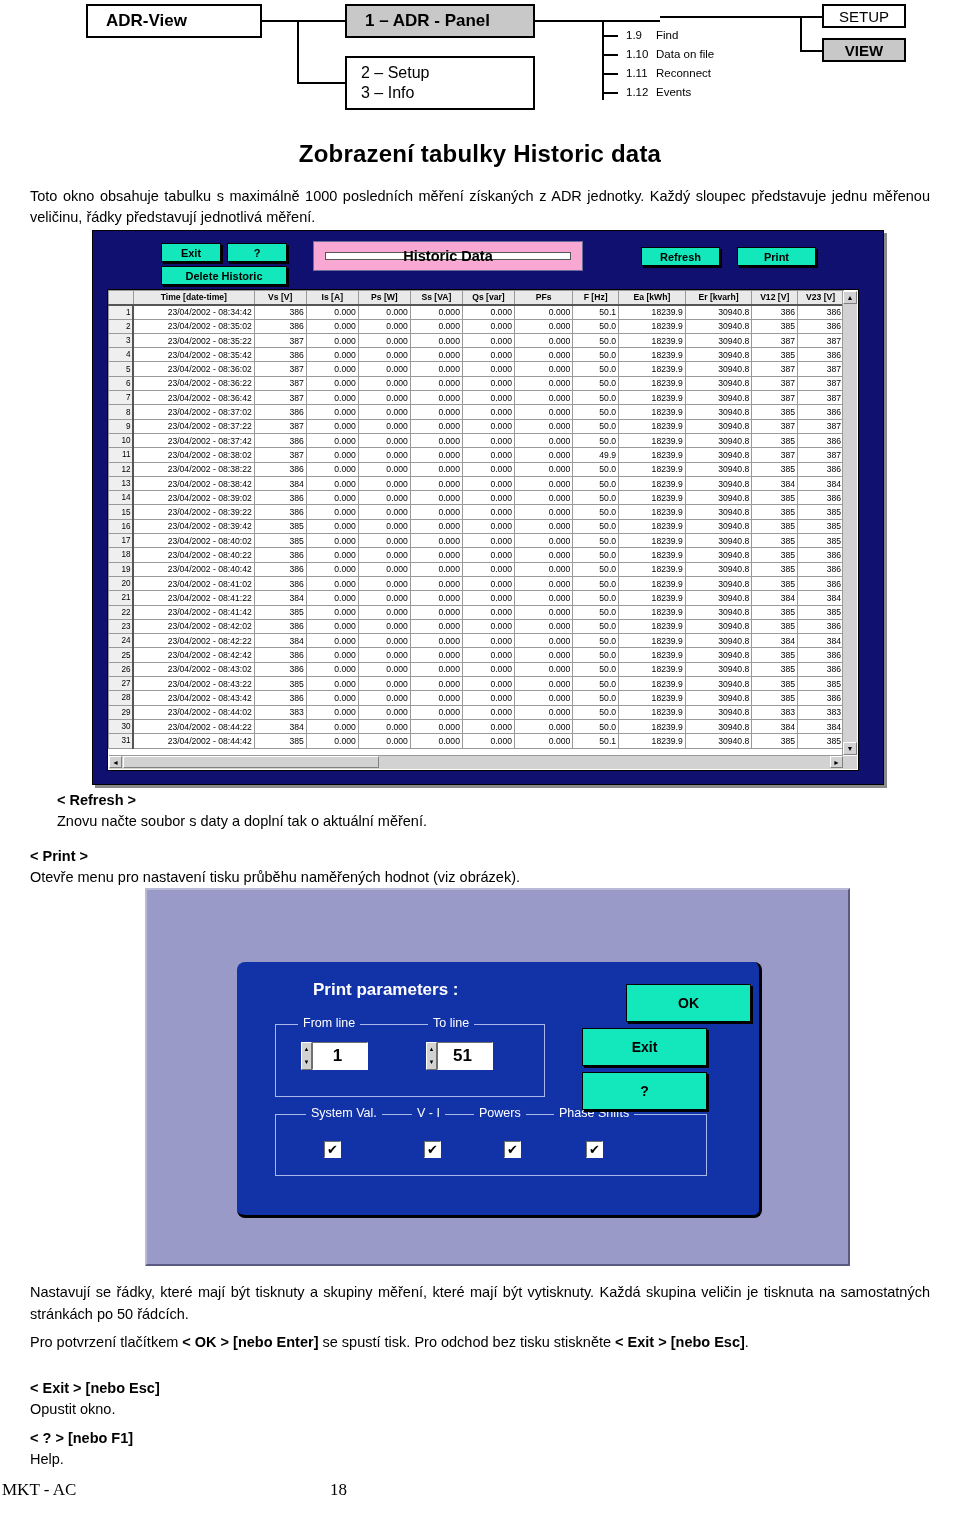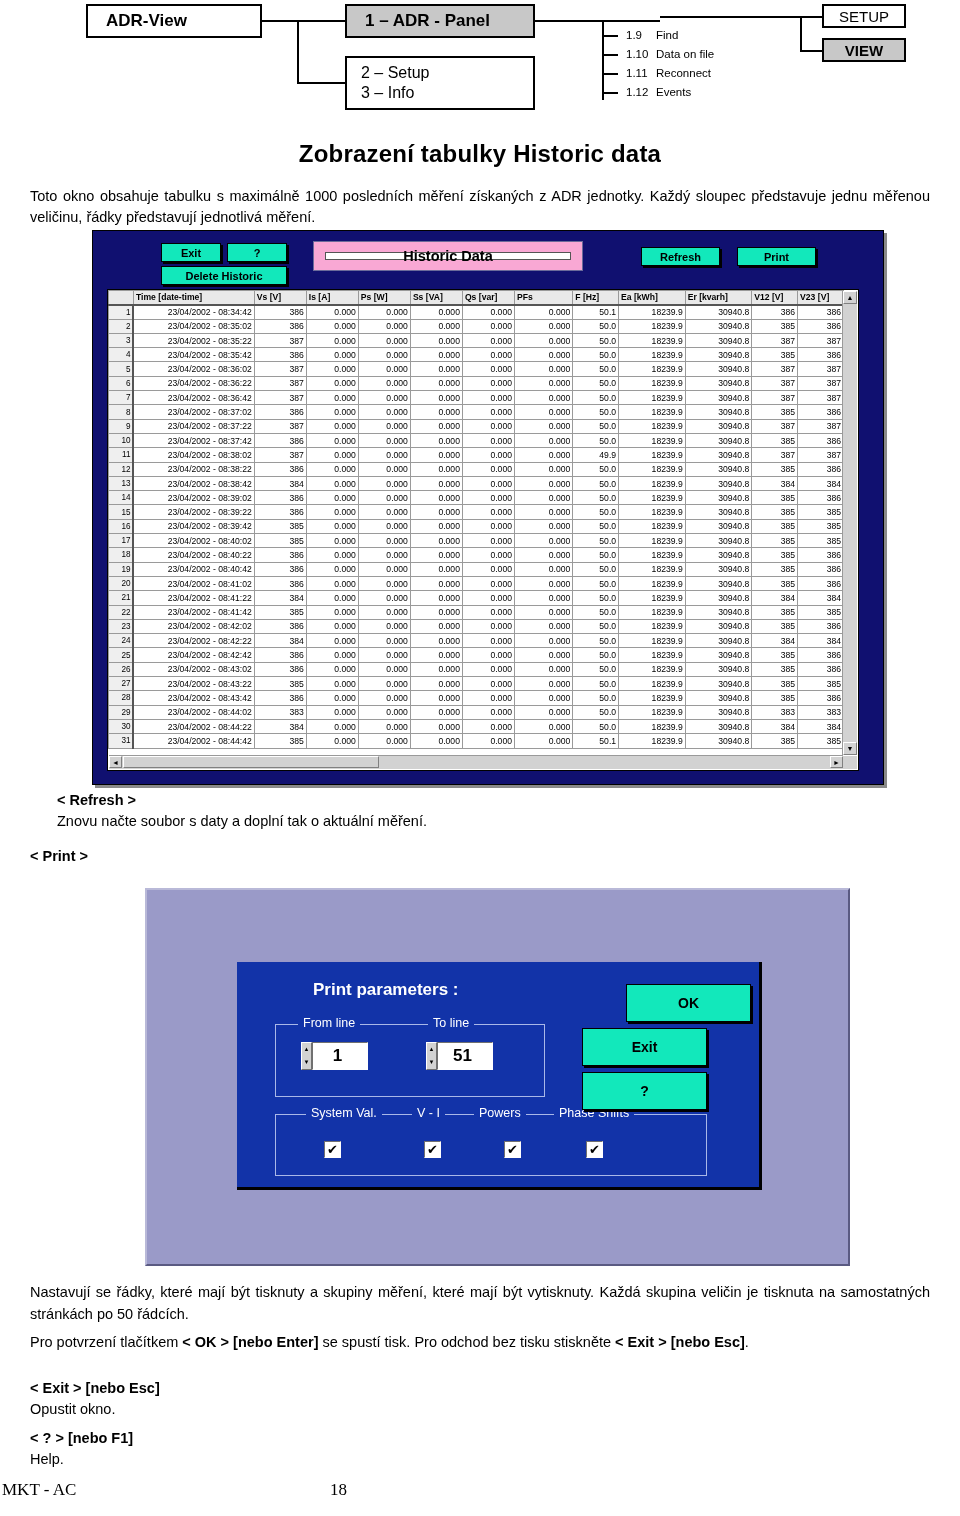--- a/index.html
+++ b/index.html
@@ -53,21 +53,21 @@
   .hd-titlebar .inner{width:100%;height:100%;background:#fff;border:1px solid #555;
                display:flex;align-items:center;justify-content:center;
                font-size:14.5px;font-weight:bold;}
 
   
   .grid{position:absolute;left:14px;top:58px;width:752px;height:482px;
         background:#fff;border:1px solid #000;box-sizing:border-box;overflow:hidden;}
   table.dt{border-collapse:collapse;table-layout:fixed;width:736px;font-size:8.6px;}
   table.dt th,table.dt td{border:1px solid #9a9a9a;padding:0 2px;height:14.3px;
         box-sizing:border-box;overflow:hidden;white-space:nowrap;}
-  table.dt th{background:#e9e9e9;font-weight:bold;text-align:left;font-size:8.6px;
+  table.dt th{background:#e9e9e9;font-weight:bold;text-align:center;font-size:8.6px;
         border-bottom:2px solid #555;}
   table.dt td{text-align:right;background:#fff;}
   table.dt td.idx{text-align:right;background:#efefef;font-size:8.2px;border-right:2px solid #555;}
   table.dt td.tm{text-align:right;}
   .c-idx{width:24px;} .c-time{width:116px;} .c-num{width:50px;}
   .c-pf{width:56px;} .c-f{width:44px;} .c-e{width:64px;} .c-v{width:44px;}
   
   .vsb{position:absolute;right:1px;top:1px;width:14px;bottom:15px;background:#d2d2d2;
        border-left:1px solid #9a9a9a;}
   .vsb .arr{width:14px;height:13px;background:#d2d2d2;border:1px solid #fff;
@@ -88,22 +88,22 @@
   
   .sec{position:absolute;left:30px;font-size:14.5px;line-height:1.45;}
   .sec b{font-weight:bold;}
   #sec-refresh{top:790px;width:700px;margin-left:27px;}
   #sec-print{top:846px;width:700px;}
 
   
   .pdlg-outer{position:absolute;left:145px;top:888px;width:705px;height:378px;
        background:#9a9ac8;border-top:2px solid #b9b9d8;border-left:2px solid #b9b9d8;
        border-right:2px solid #5a5a82;border-bottom:2px solid #5a5a82;box-sizing:border-box;}
-  .pdlg{position:absolute;left:90px;top:72px;width:525px;height:228px;background:#1233a8;
-       border-right:3px solid #000;border-bottom:3px solid #000;box-sizing:border-box;}
+  .pdlg{position:absolute;left:90px;top:72px;width:525px;height:256px;background:#1233a8;
+       border-right:3px solid #000;border-bottom:3px solid #000;box-sizing:border-box;border-radius:8px;}
   .pd-title{position:absolute;left:76px;top:18px;font-size:17px;font-weight:bold;color:#fff;}
   .fset{position:absolute;border:1px solid #a9b8e8;box-sizing:border-box;}
   .fset .lg{position:absolute;top:-9px;background:#1233a8;color:#fff;font-size:12.5px;padding:0 5px;}
   #fs-lines{left:38px;top:62px;width:270px;height:73px;}
   #fs-lines .lg.a{left:22px;} #fs-lines .lg.b{left:152px;}
   #fs-groups{left:38px;top:152px;width:432px;height:62px;}
   #fs-groups .lg.g1{left:30px;} #fs-groups .lg.g2{left:136px;}
   #fs-groups .lg.g3{left:198px;} #fs-groups .lg.g4{left:278px;}
   .spin{position:absolute;top:17px;display:flex;height:28px;}
   .spin .arrows{width:11px;height:28px;background:#d2d2d2;border:1px solid #fff;
@@ -723,20 +723,21 @@
     <div class="corner"></div>
   </div>
 </div>
 
 <div class="sec" id="sec-refresh">
   <b>&lt; Refresh &gt;</b><br>
   <span>Znovu načte soubor s daty a doplní tak o aktuální měření.</span>
 </div>
 <div class="sec" id="sec-print">
   <b>&lt; Print &gt;</b><br>
+  <span>Otevře menu pro nastavení tisku průběhu naměřených hodnot (viz obrázek).</span>
 </div>
 
 <div class="pdlg-outer">
   <div class="pdlg">
     <div class="pd-title">Print parameters :</div>
 
     <div class="fset" id="fs-lines">
       <span class="lg a">From line</span>
       <span class="lg b">To line</span>
       <div class="spin" id="spin-from">

